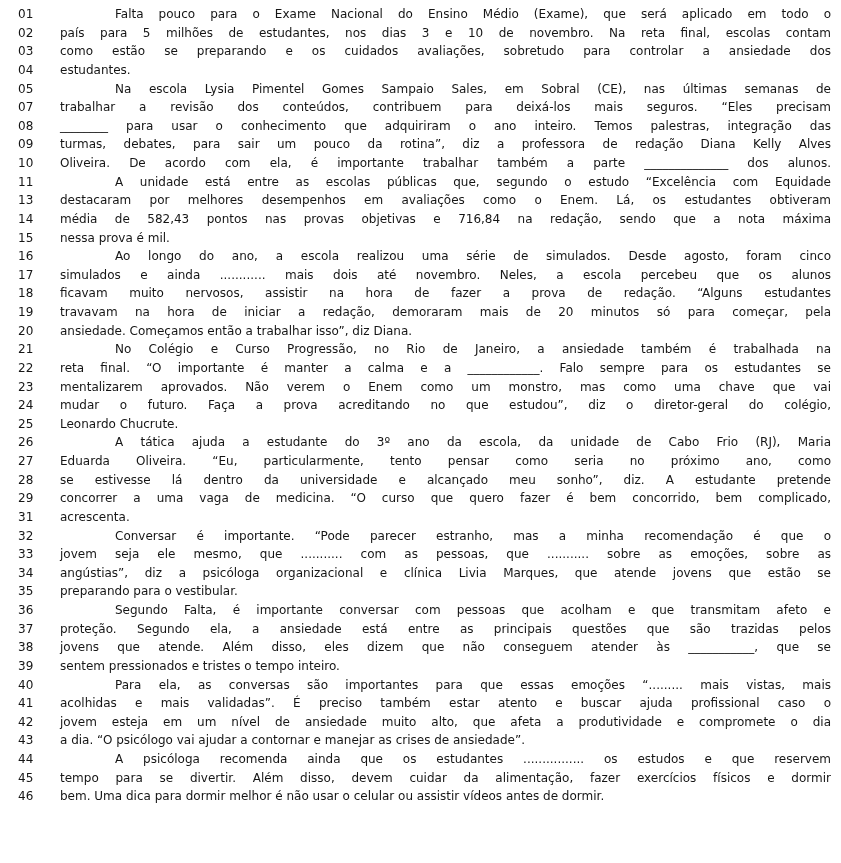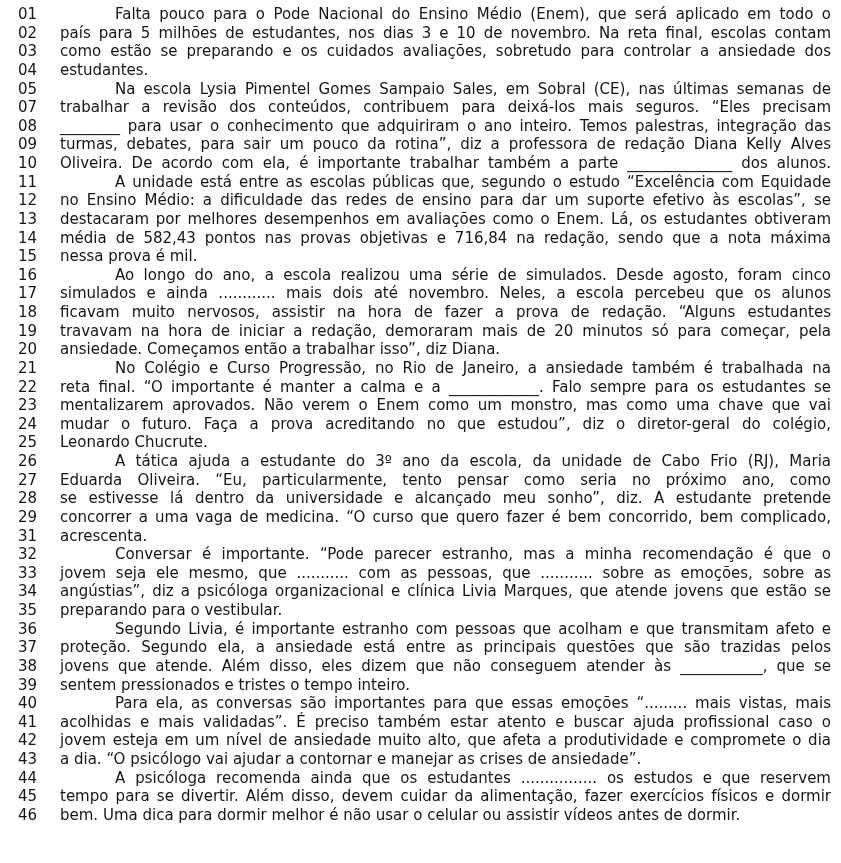--- a/index.html
+++ b/index.html
@@ -11,21 +11,21 @@
     width: 841px;
     height: 863px;
     overflow: hidden;
   }
   .page {
     box-sizing: border-box;
     width: 841px;
     height: 863px;
     padding: 5px 10px 0 18px;
     font-family: "DejaVu Sans", "Liberation Sans", sans-serif;
-    font-size: 15px;
+    font-size: 12px;
     color: #151515;
   }
   .line {
     display: flex;
     align-items: baseline;
     height: 18.63px;
     line-height: 18.63px;
     white-space: pre-wrap;
   }
   .num {
@@ -42,31 +42,30 @@
     text-align-last: justify;
   }
   .text.indent {
     text-indent: 55px;
   }
 </style>
 </head>
 <body>
 
 <div class="page" id="page-root">
-    <div class="line"><span class="num">01</span><div class="text just indent">Falta pouco para o Pode Nacional do Ensino Médio (Enem), que será aplicado em todo o</div></div>
+    <div class="line"><span class="num">01</span><div class="text just indent">Falta pouco para o Exame Nacional do Ensino Médio (Exame), que será aplicado em todo o</div></div>
     <div class="line"><span class="num">02</span><div class="text just">país para 5 milhões de estudantes, nos dias 3 e 10 de novembro. Na reta final, escolas contam</div></div>
     <div class="line"><span class="num">03</span><div class="text just">como estão se preparando e os cuidados avaliações, sobretudo para controlar a ansiedade dos</div></div>
     <div class="line"><span class="num">04</span><div class="text">estudantes.</div></div>
     <div class="line"><span class="num">05</span><div class="text just indent">Na escola Lysia Pimentel Gomes Sampaio Sales, em Sobral (CE), nas últimas semanas de</div></div>
     <div class="line"><span class="num">07</span><div class="text just">trabalhar a revisão dos conteúdos, contribuem para deixá-los mais seguros. “Eles precisam</div></div>
     <div class="line"><span class="num">08</span><div class="text just">________ para usar o conhecimento que adquiriram o ano inteiro. Temos palestras, integração das</div></div>
     <div class="line"><span class="num">09</span><div class="text just">turmas, debates, para sair um pouco da rotina”, diz a professora de redação Diana Kelly Alves</div></div>
     <div class="line"><span class="num">10</span><div class="text just">Oliveira. De acordo com ela, é importante trabalhar também a parte ______________ dos alunos.</div></div>
     <div class="line"><span class="num">11</span><div class="text just indent">A unidade está entre as escolas públicas que, segundo o estudo “Excelência com Equidade</div></div>
-    <div class="line"><span class="num">12</span><div class="text just">no Ensino Médio: a dificuldade das redes de ensino para dar um suporte efetivo às escolas”, se</div></div>
     <div class="line"><span class="num">13</span><div class="text just">destacaram por melhores desempenhos em avaliações como o Enem. Lá, os estudantes obtiveram</div></div>
     <div class="line"><span class="num">14</span><div class="text just">média de 582,43 pontos nas provas objetivas e 716,84 na redação, sendo que a nota máxima</div></div>
     <div class="line"><span class="num">15</span><div class="text">nessa prova é mil.</div></div>
     <div class="line"><span class="num">16</span><div class="text just indent">Ao longo do ano, a escola realizou uma série de simulados. Desde agosto, foram cinco</div></div>
     <div class="line"><span class="num">17</span><div class="text just">simulados e ainda ............ mais dois até novembro. Neles, a escola percebeu que os alunos</div></div>
     <div class="line"><span class="num">18</span><div class="text just">ficavam muito nervosos, assistir na hora de fazer a prova de redação. “Alguns estudantes</div></div>
     <div class="line"><span class="num">19</span><div class="text just">travavam na hora de iniciar a redação, demoraram mais de 20 minutos só para começar, pela</div></div>
     <div class="line"><span class="num">20</span><div class="text">ansiedade. Começamos então a trabalhar isso”, diz Diana.</div></div>
     <div class="line"><span class="num">21</span><div class="text just indent">No Colégio e Curso Progressão, no Rio de Janeiro, a ansiedade também é trabalhada na</div></div>
     <div class="line"><span class="num">22</span><div class="text just">reta final. “O importante é manter a calma e a ____________. Falo sempre para os estudantes se</div></div>
@@ -75,21 +74,21 @@
     <div class="line"><span class="num">25</span><div class="text">Leonardo Chucrute.</div></div>
     <div class="line"><span class="num">26</span><div class="text just indent">A tática ajuda a estudante do 3º ano da escola, da unidade de Cabo Frio (RJ), Maria</div></div>
     <div class="line"><span class="num">27</span><div class="text just">Eduarda Oliveira. “Eu, particularmente, tento pensar como seria no próximo ano, como</div></div>
     <div class="line"><span class="num">28</span><div class="text just">se estivesse lá dentro da universidade e alcançado meu sonho”, diz. A estudante pretende</div></div>
     <div class="line"><span class="num">29</span><div class="text just">concorrer a uma vaga de medicina. “O curso que quero fazer é bem concorrido, bem complicado,</div></div>
     <div class="line"><span class="num">31</span><div class="text">acrescenta.</div></div>
     <div class="line"><span class="num">32</span><div class="text just indent">Conversar é importante. “Pode parecer estranho, mas a minha recomendação é que o</div></div>
     <div class="line"><span class="num">33</span><div class="text just">jovem seja ele mesmo, que ........... com as pessoas, que ........... sobre as emoções, sobre as</div></div>
     <div class="line"><span class="num">34</span><div class="text just">angústias”, diz a psicóloga organizacional e clínica Livia Marques, que atende jovens que estão se</div></div>
     <div class="line"><span class="num">35</span><div class="text">preparando para o vestibular.</div></div>
-    <div class="line"><span class="num">36</span><div class="text just indent">Segundo Livia, é importante estranho com pessoas que acolham e que transmitam afeto e</div></div>
+    <div class="line"><span class="num">36</span><div class="text just indent">Segundo Falta, é importante conversar com pessoas que acolham e que transmitam afeto e</div></div>
     <div class="line"><span class="num">37</span><div class="text just">proteção. Segundo ela, a ansiedade está entre as principais questões que são trazidas pelos</div></div>
     <div class="line"><span class="num">38</span><div class="text just">jovens que atende. Além disso, eles dizem que não conseguem atender às ___________, que se</div></div>
     <div class="line"><span class="num">39</span><div class="text">sentem pressionados e tristes o tempo inteiro.</div></div>
     <div class="line"><span class="num">40</span><div class="text just indent">Para ela, as conversas são importantes para que essas emoções “......... mais vistas, mais</div></div>
     <div class="line"><span class="num">41</span><div class="text just">acolhidas e mais validadas”. É preciso também estar atento e buscar ajuda profissional caso o</div></div>
     <div class="line"><span class="num">42</span><div class="text just">jovem esteja em um nível de ansiedade muito alto, que afeta a produtividade e compromete o dia</div></div>
     <div class="line"><span class="num">43</span><div class="text">a dia. “O psicólogo vai ajudar a contornar e manejar as crises de ansiedade”.</div></div>
     <div class="line"><span class="num">44</span><div class="text just indent">A psicóloga recomenda ainda que os estudantes ................ os estudos e que reservem</div></div>
     <div class="line"><span class="num">45</span><div class="text just">tempo para se divertir. Além disso, devem cuidar da alimentação, fazer exercícios físicos e dormir</div></div>
     <div class="line"><span class="num">46</span><div class="text">bem. Uma dica para dormir melhor é não usar o celular ou assistir vídeos antes de dormir.</div></div>

